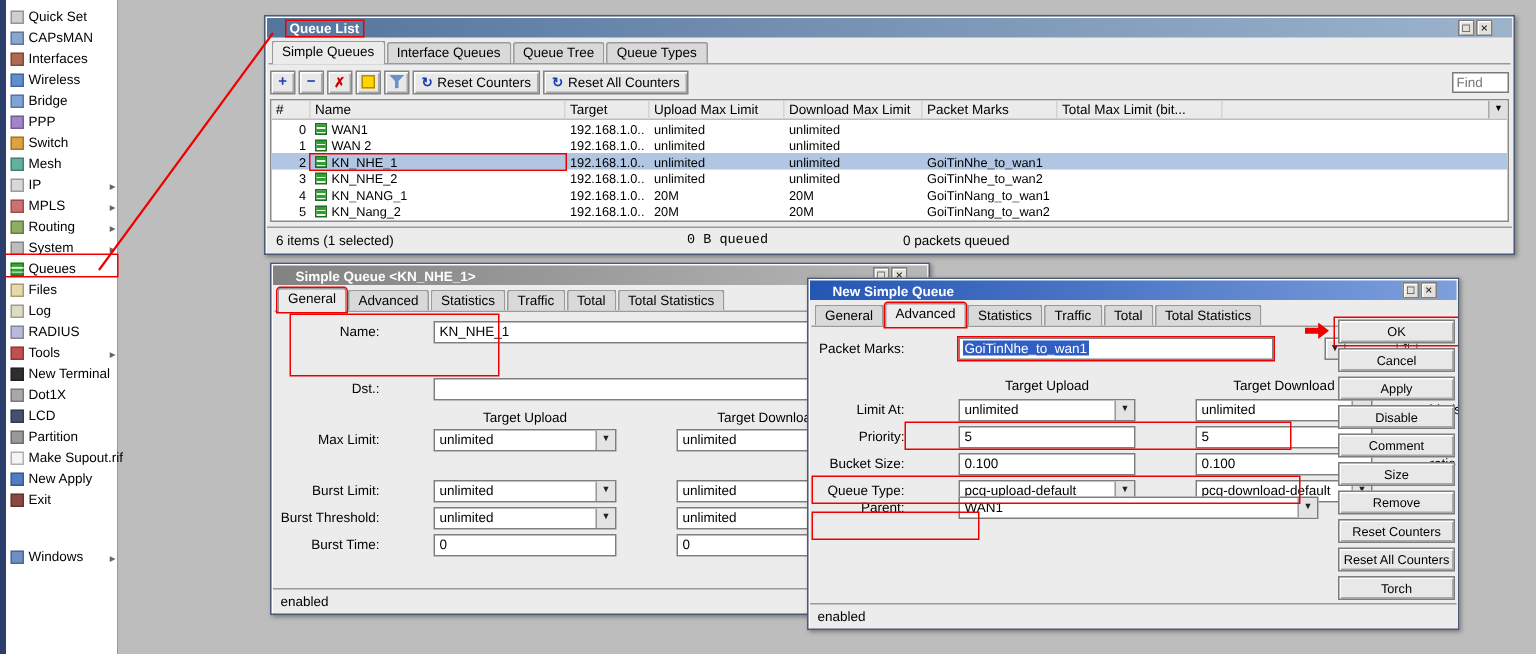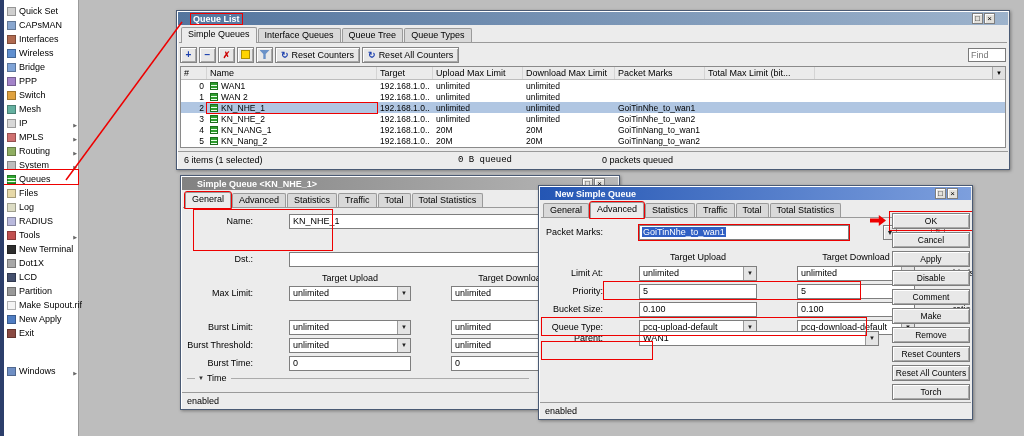--- a/index.html
+++ b/index.html
@@ -469,26 +469,20 @@
           <span class="ddb">▼</span>
         </span>
       <span class="unit">bits/s</span>
     </div>
     <div class="frow sq-btime">
       <span class="flabel lw72">Burst Time:</span>
       <input class="inp w122" value="0" style="">
       <input class="inp w122 ml8" value="0" style="">
       <span class="unit">s</span>
     </div>
-    <div class="sect sq-timeh">
-      <span class="lead"></span>
-        <span class="sarr">▼</span>
-      <span>Time</span>
-      <span class="line"></span>
-    </div>
     <div class="anno anno-nt"></div>
     <div class="wstatus">enabled</div>
   </div>
 
   <div class="window" id="win-nq">
     <div class="titlebar tb-a">
       <span class="wtitle">New Simple Queue</span>
       <span class="tb-btns">
         <span class="tb-btn">□</span>
         <span class="tb-btn">×</span>
@@ -562,21 +556,21 @@
           <span class="ddtxt">WAN1</span>
           <span class="ddb">▼</span>
         </span>
     </div>
 
     <button class="nq-btn bt-0">OK</button>
     <button class="nq-btn bt-1">Cancel</button>
     <button class="nq-btn bt-2">Apply</button>
     <button class="nq-btn bt-3">Disable</button>
     <button class="nq-btn bt-4">Comment</button>
-    <button class="nq-btn bt-5">Make</button>
+    <button class="nq-btn bt-5">Size</button>
     <button class="nq-btn bt-6">Remove</button>
     <button class="nq-btn bt-7">Reset Counters</button>
     <button class="nq-btn bt-8">Reset All Counters</button>
     <button class="nq-btn bt-9">Torch</button>
 
     <div class="anno a-pri"></div>
     <div class="anno a-qt"></div>
     <div class="anno a-parent"></div>
     <div class="anno a-ok"></div>
     <div class="ok-arrow"></div>

